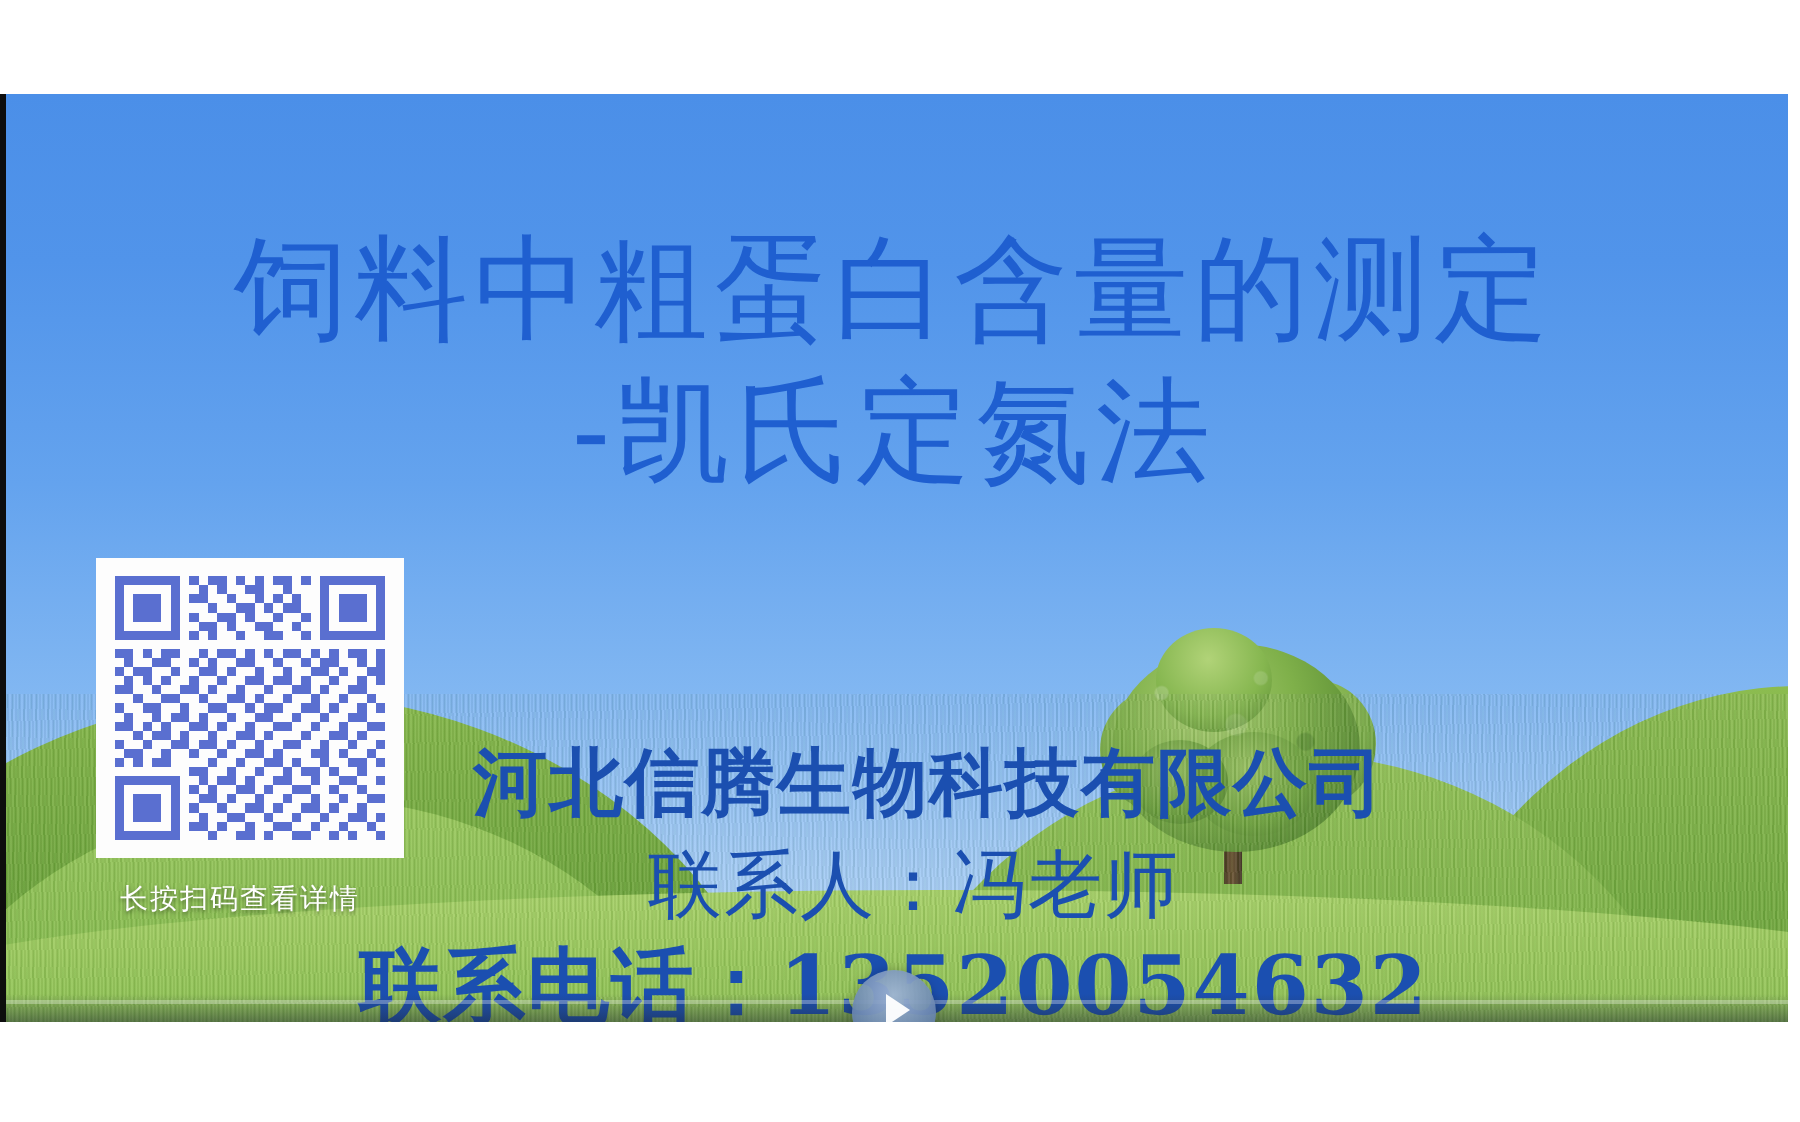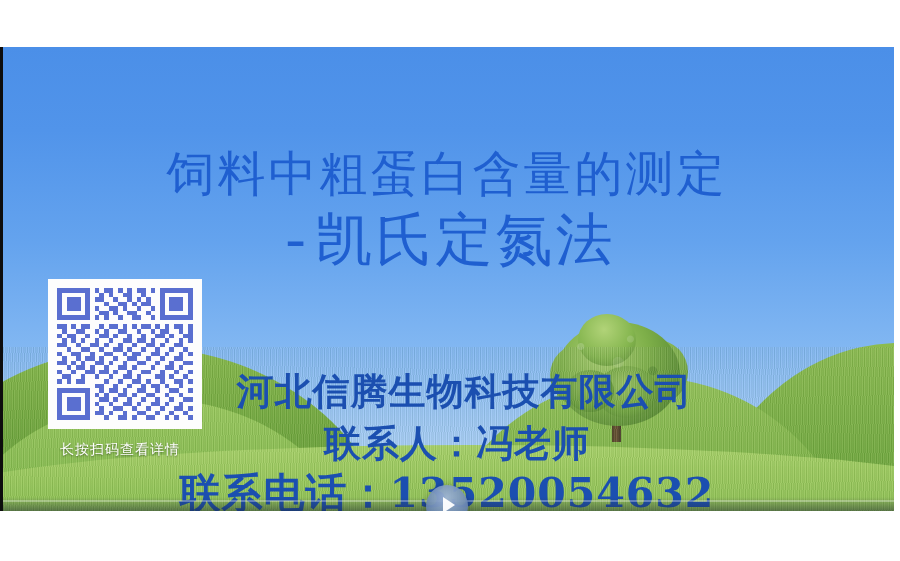--- a/index.html
+++ b/index.html
@@ -171,29 +171,28 @@
   #title-block {
     position: absolute;
     left: 0;
     top: 62px;
     width: 894px;
     text-align: center;
     z-index: 20;
   }
   .title-line1 {
     font-family: "DejaVu Sans", "Liberation Sans", sans-serif;
-    font-size: 48px;
+    font-size: 57px;
     line-height: 72px;
     color: #1f5fd0;
     letter-spacing: 3px;
     white-space: nowrap;
-    margin-top: 28px;
   }
   .title-line2 {
-    font-family: Liberation Mono, monospace;
+    font-family: Liberation Sans, sans-serif;
     font-size: 57px;
     line-height: 70px;
     color: #1f5fd0;
     letter-spacing: 3px;
     white-space: nowrap;
   }
 
   
   #footer-block {
     position: absolute;
@@ -208,21 +207,21 @@
     font-weight: bold;
     font-size: 37px;
     line-height: 52px;
     color: #1b4fb0;
     letter-spacing: 1px;
     white-space: nowrap;
     padding-left: 35px;
   }
   .contact-line {
     font-family: "DejaVu Serif", "Liberation Serif", serif;
-    font-weight: bold;
+    font-weight: normal;
     font-size: 37px;
     line-height: 52px;
     color: #1b4fb0;
     letter-spacing: 1px;
     white-space: nowrap;
     padding-left: 20px;
   }
   .phone-line {
     font-family: "DejaVu Serif", "Liberation Serif", serif;
     font-weight: bold;

